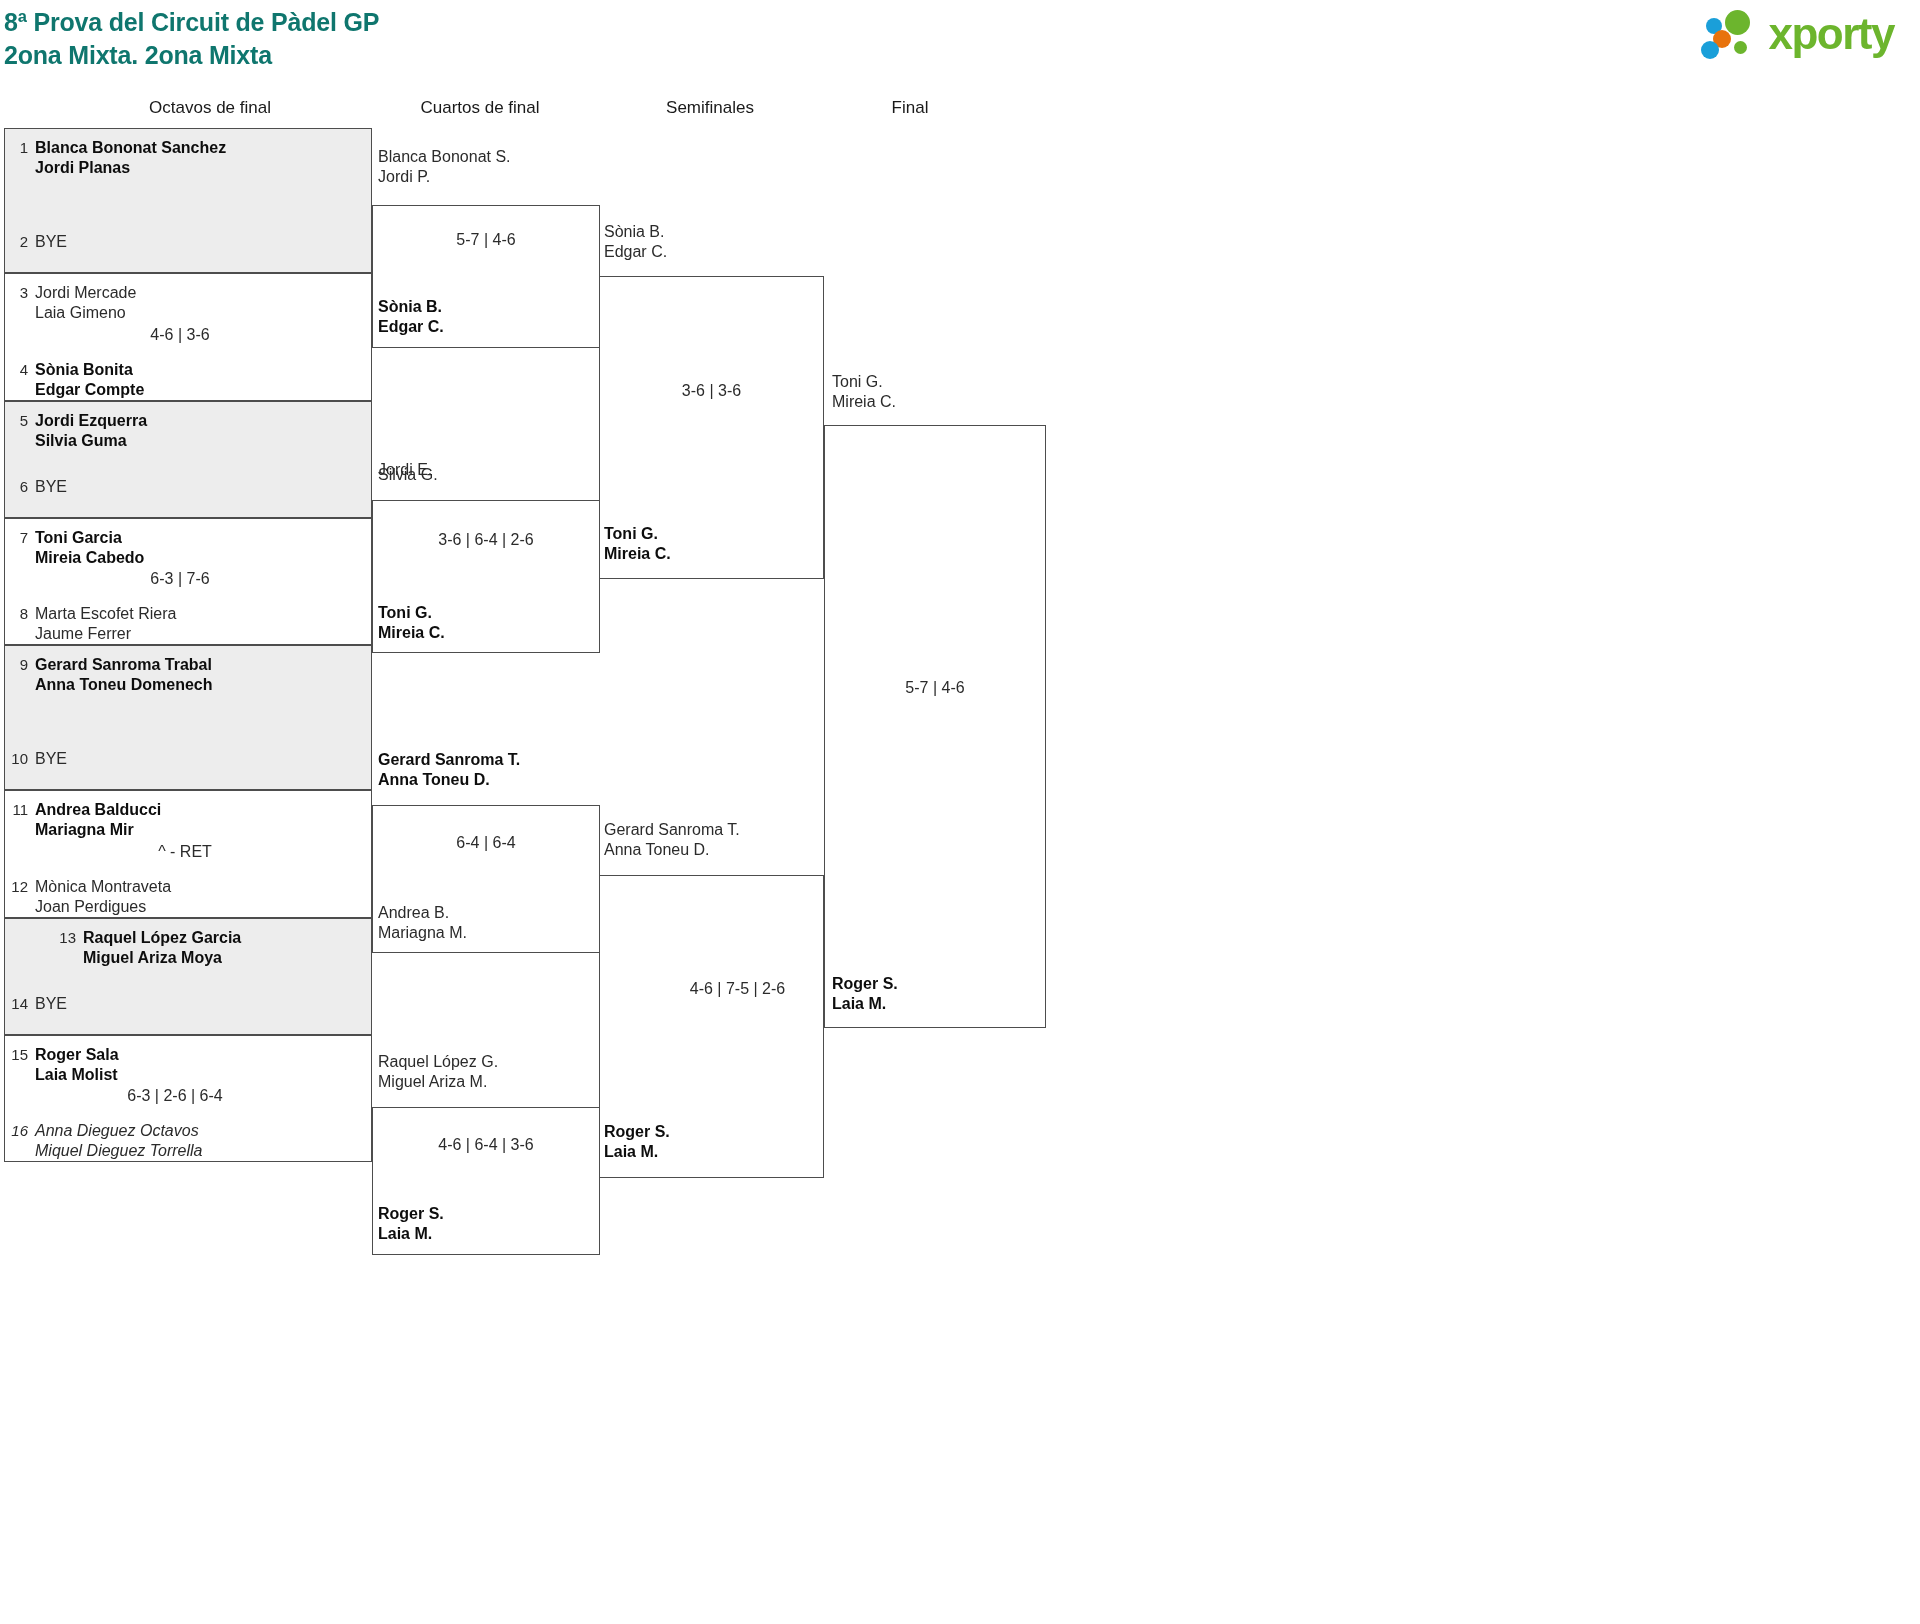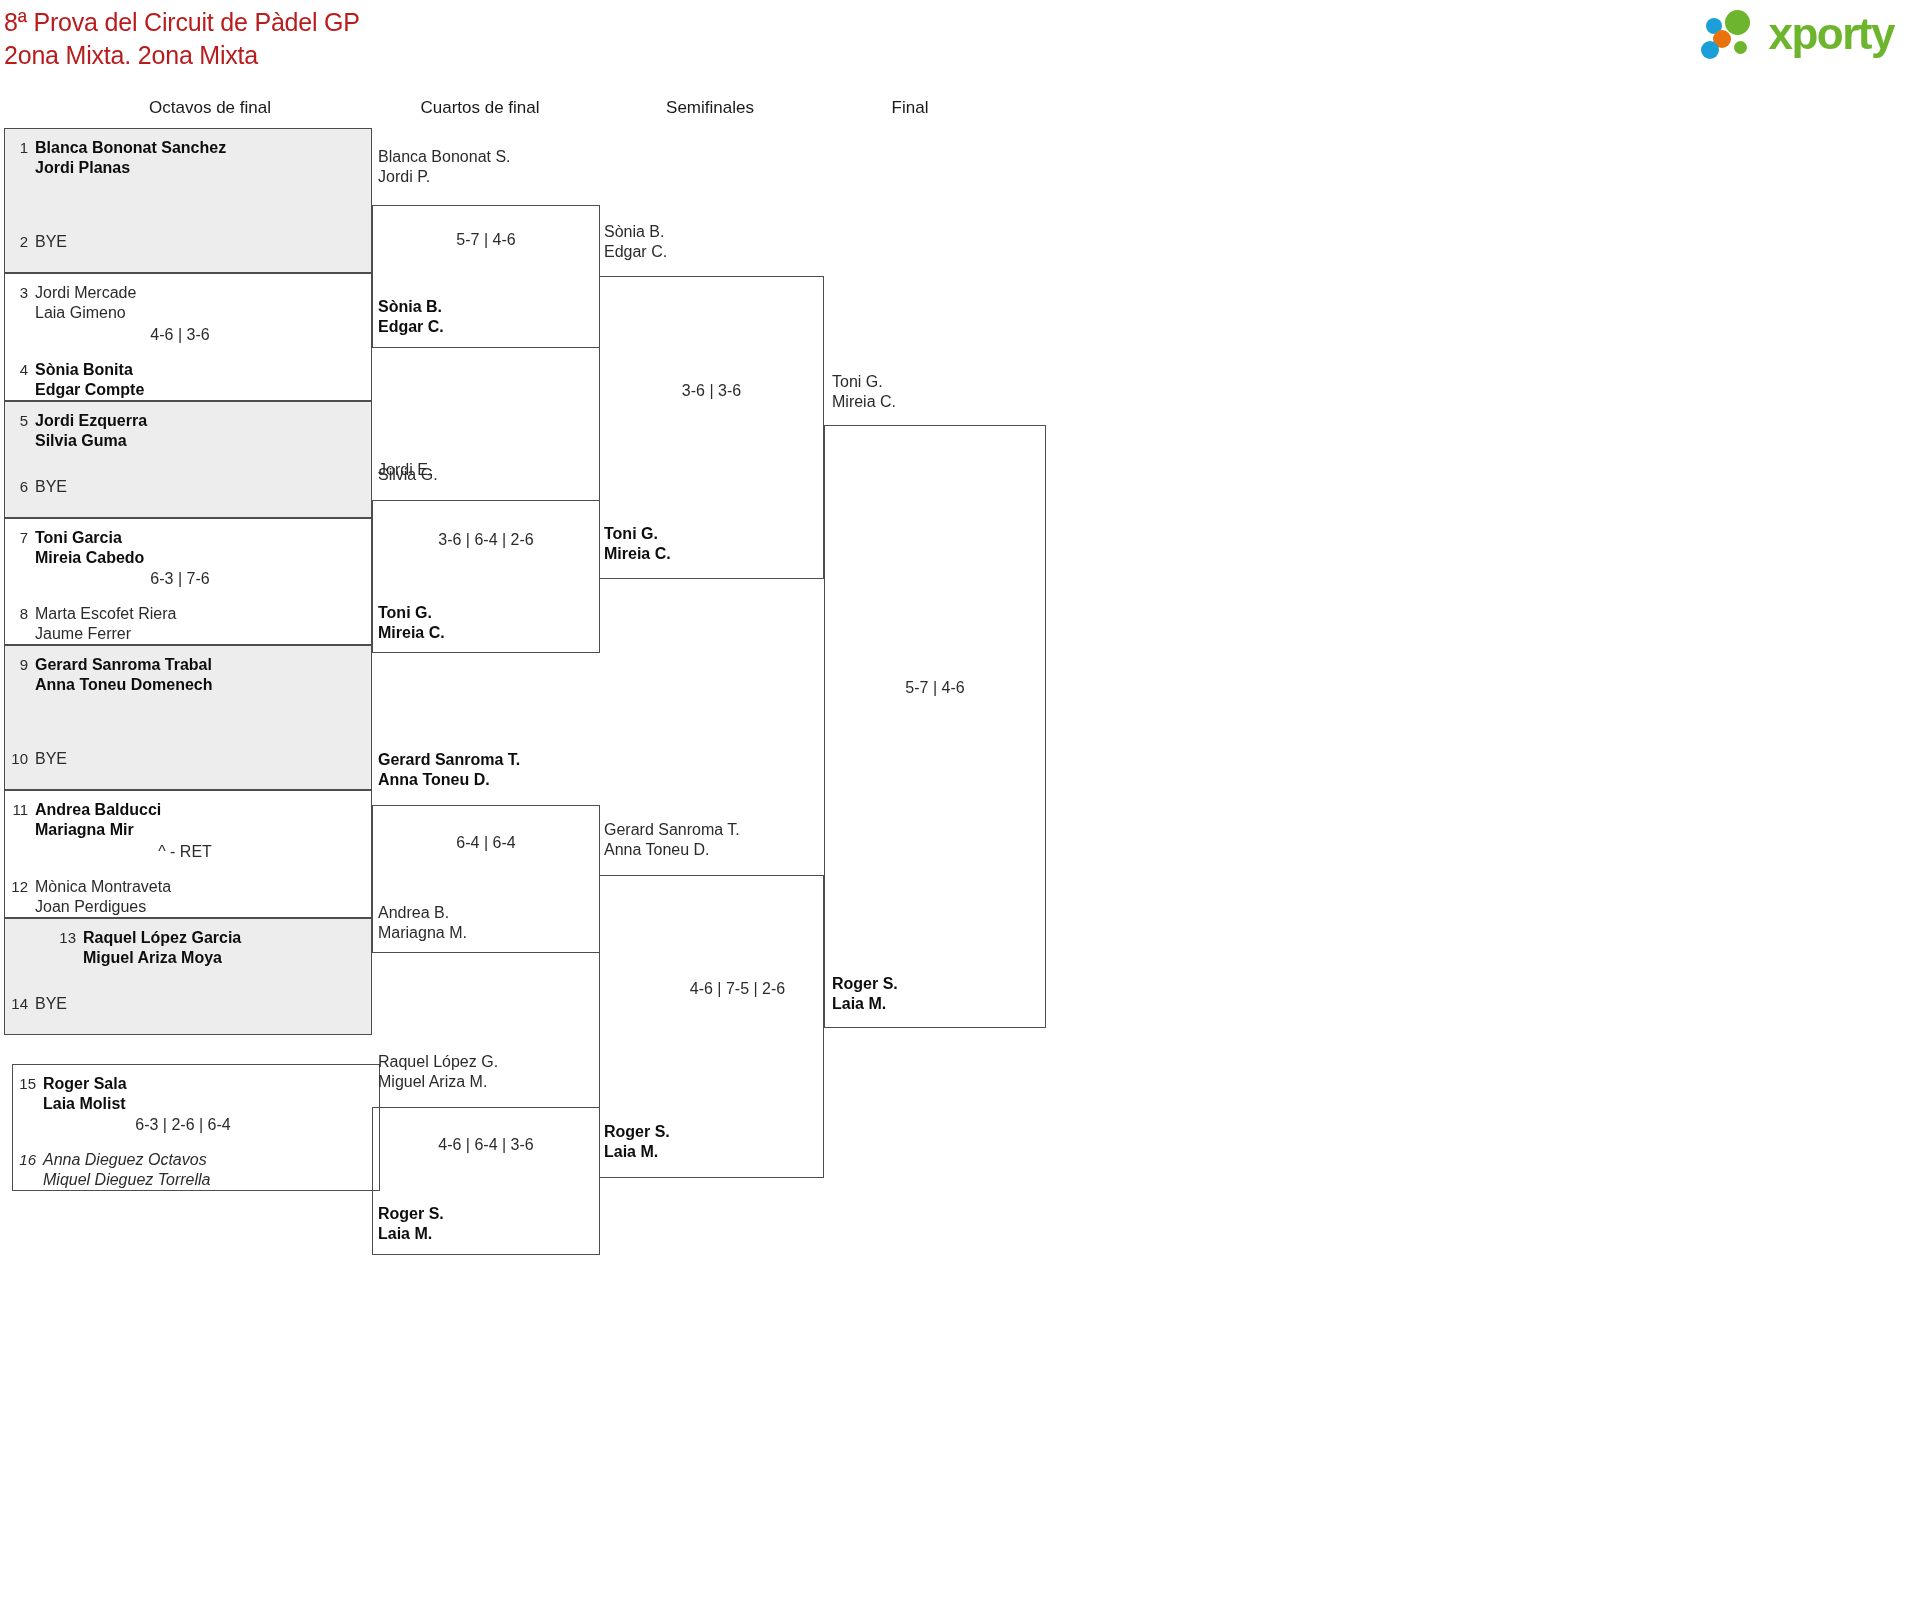--- a/index.html
+++ b/index.html
@@ -19,24 +19,24 @@
 
   
   #header-title {
     position: absolute;
     left: 4px;
     top: 6px;
     width: 1100px;
   }
   #header-title .line {
     font-size: 25px;
-    font-weight: 400;
+    font-weight: 700;
     line-height: 33px;
     letter-spacing: -0.2px;
-    color: #b91c1c;
+    color: #0f766e;
     white-space: nowrap;
   }
 
   
   #logo {
     position: absolute;
     right: 26px;
     top: 6px;
     height: 56px;
     display: flex;
@@ -270,21 +270,21 @@
     </div>
     <div class="slot" style="top:75px;">
       <div class="seedno high">14</div>
       <div>
         <div class="pname bye">BYE</div>
       </div>
     </div>
     <div class="r1-score" style="left:80px; top:44px; width:260px;"></div>
   </div>
 
-  <div class="r1-block" style="top:1064px; height:127px;margin-left:8px;">
+  <div class="r1-block" style="top:1035px; height:127px;">
     <div class="slot" style="top:9px;">
       <div class="seedno high">15</div>
       <div>
         <div class="pname win">Roger Sala</div>
         <div class="pname win">Laia Molist</div>
       </div>
     </div>
     <div class="slot" style="top:85px;font-style:italic;">
       <div class="seedno high">16</div>
       <div>

